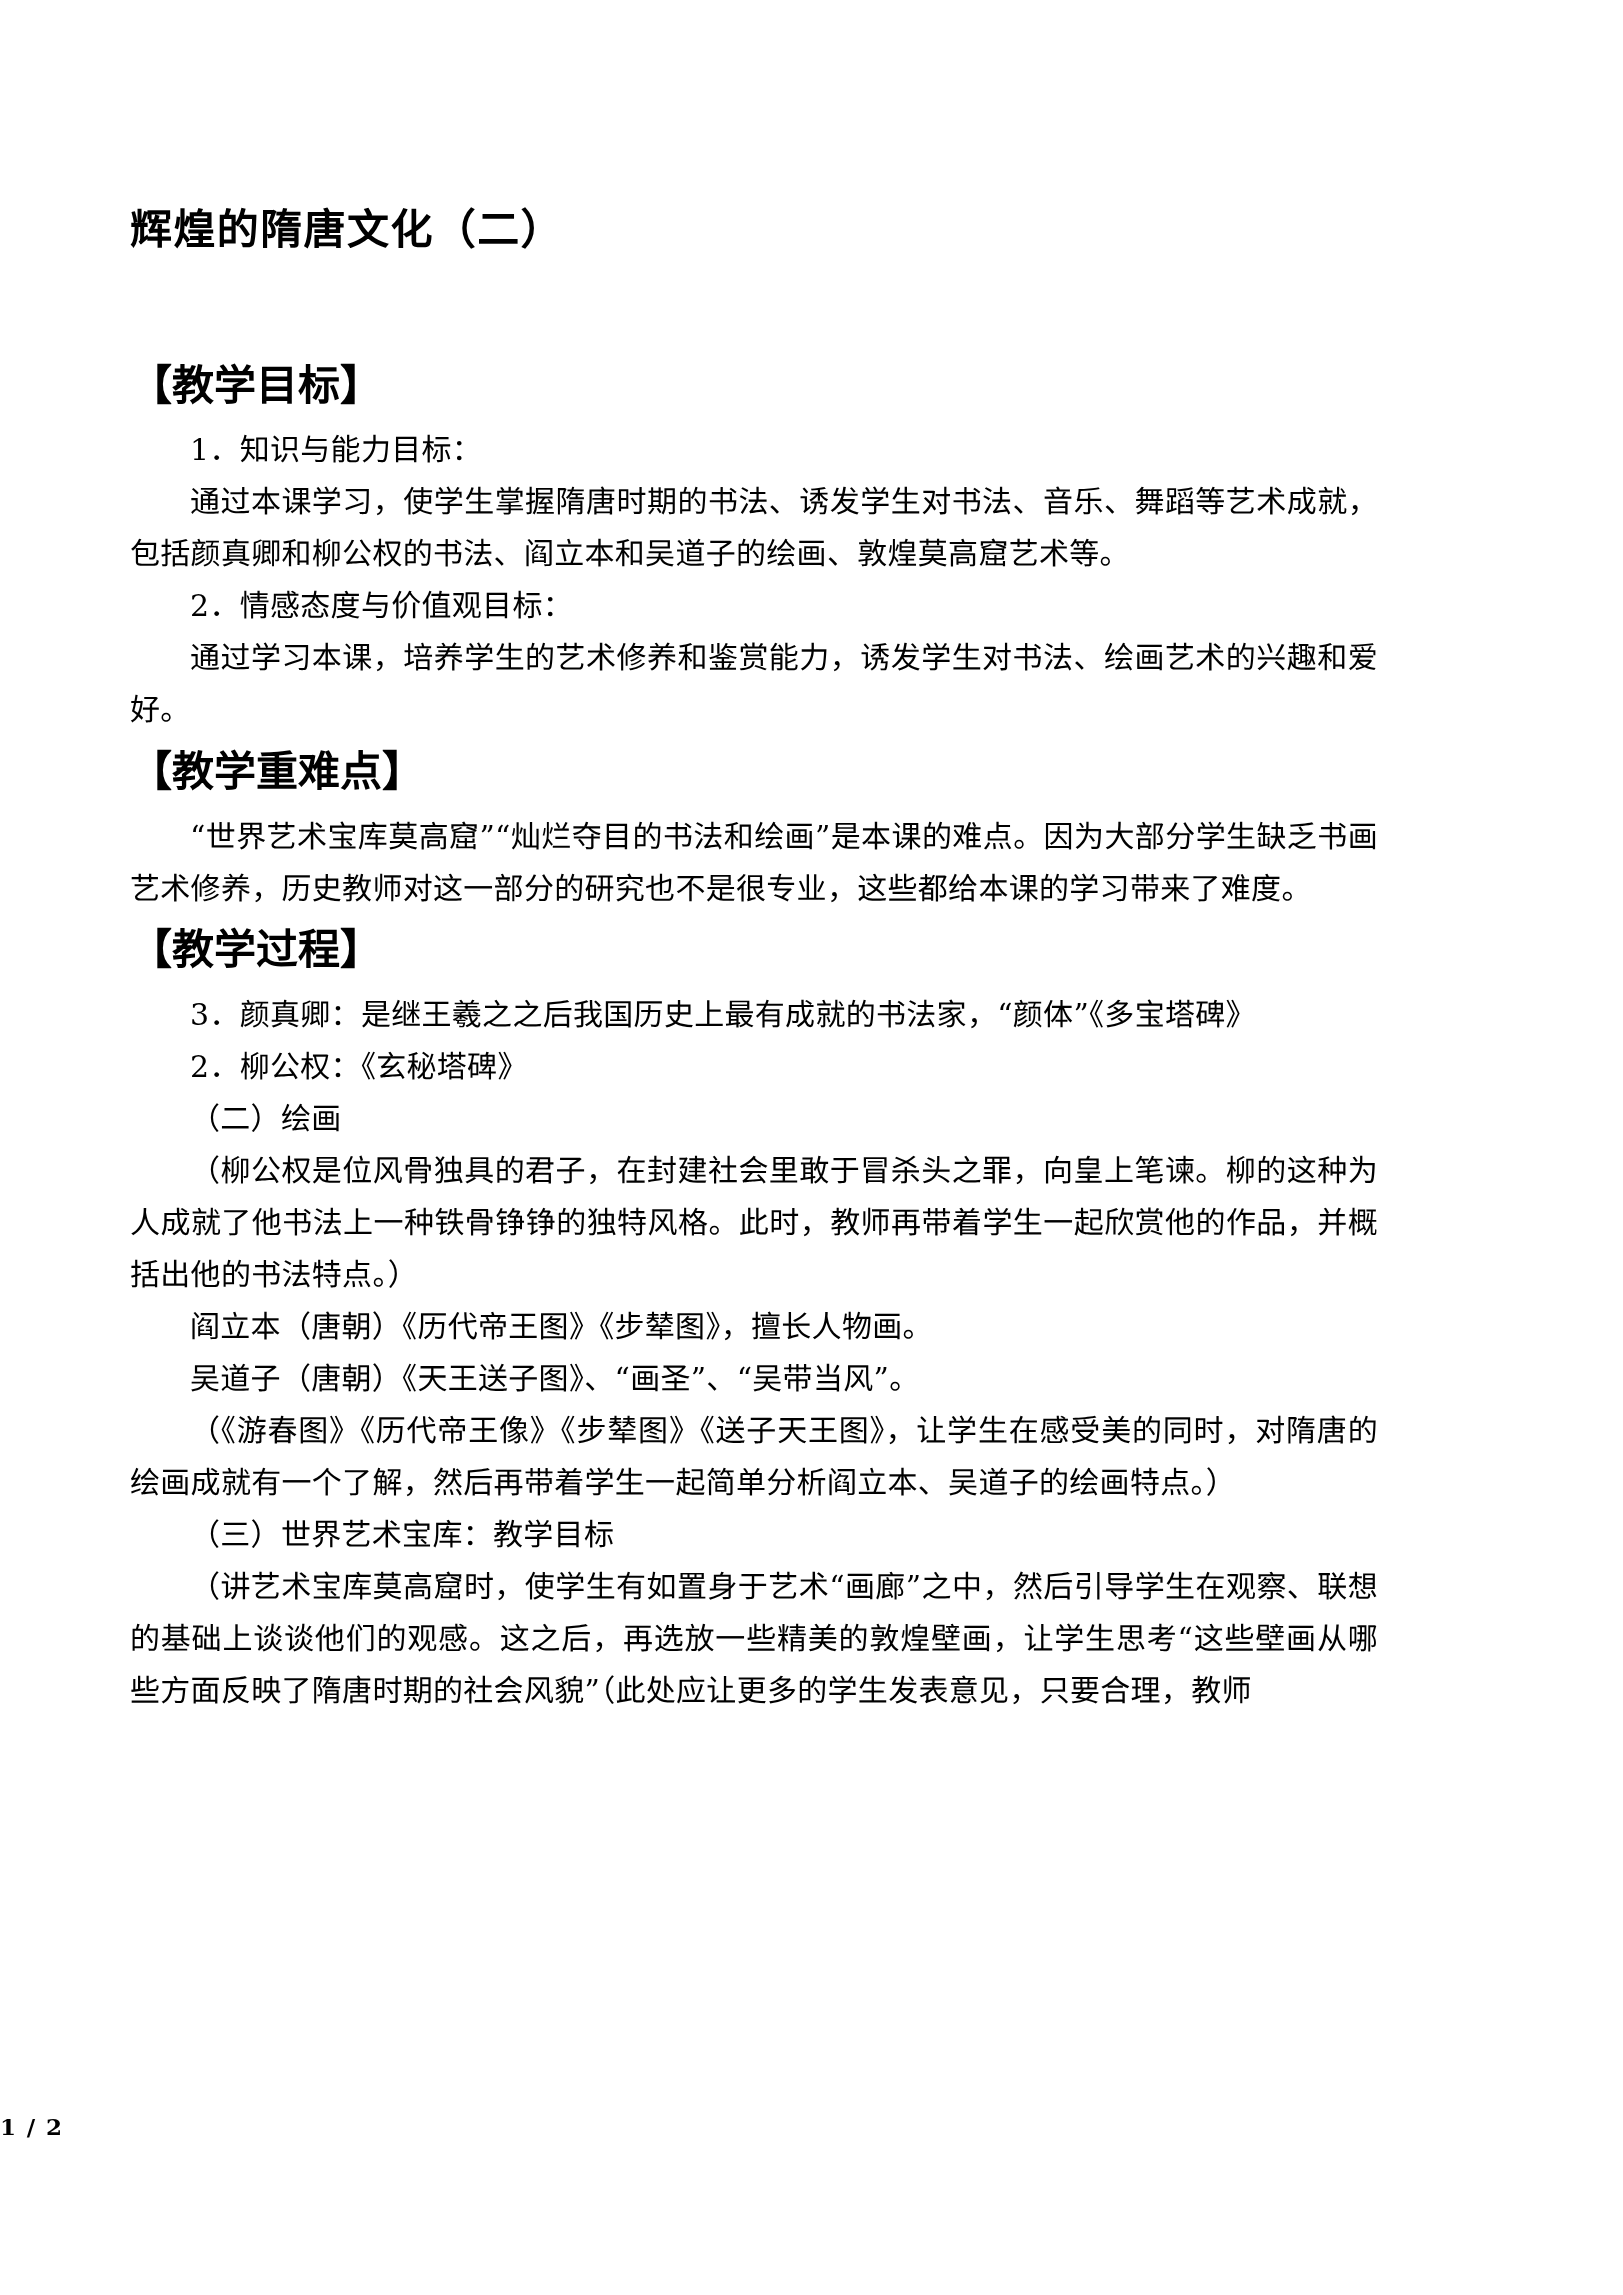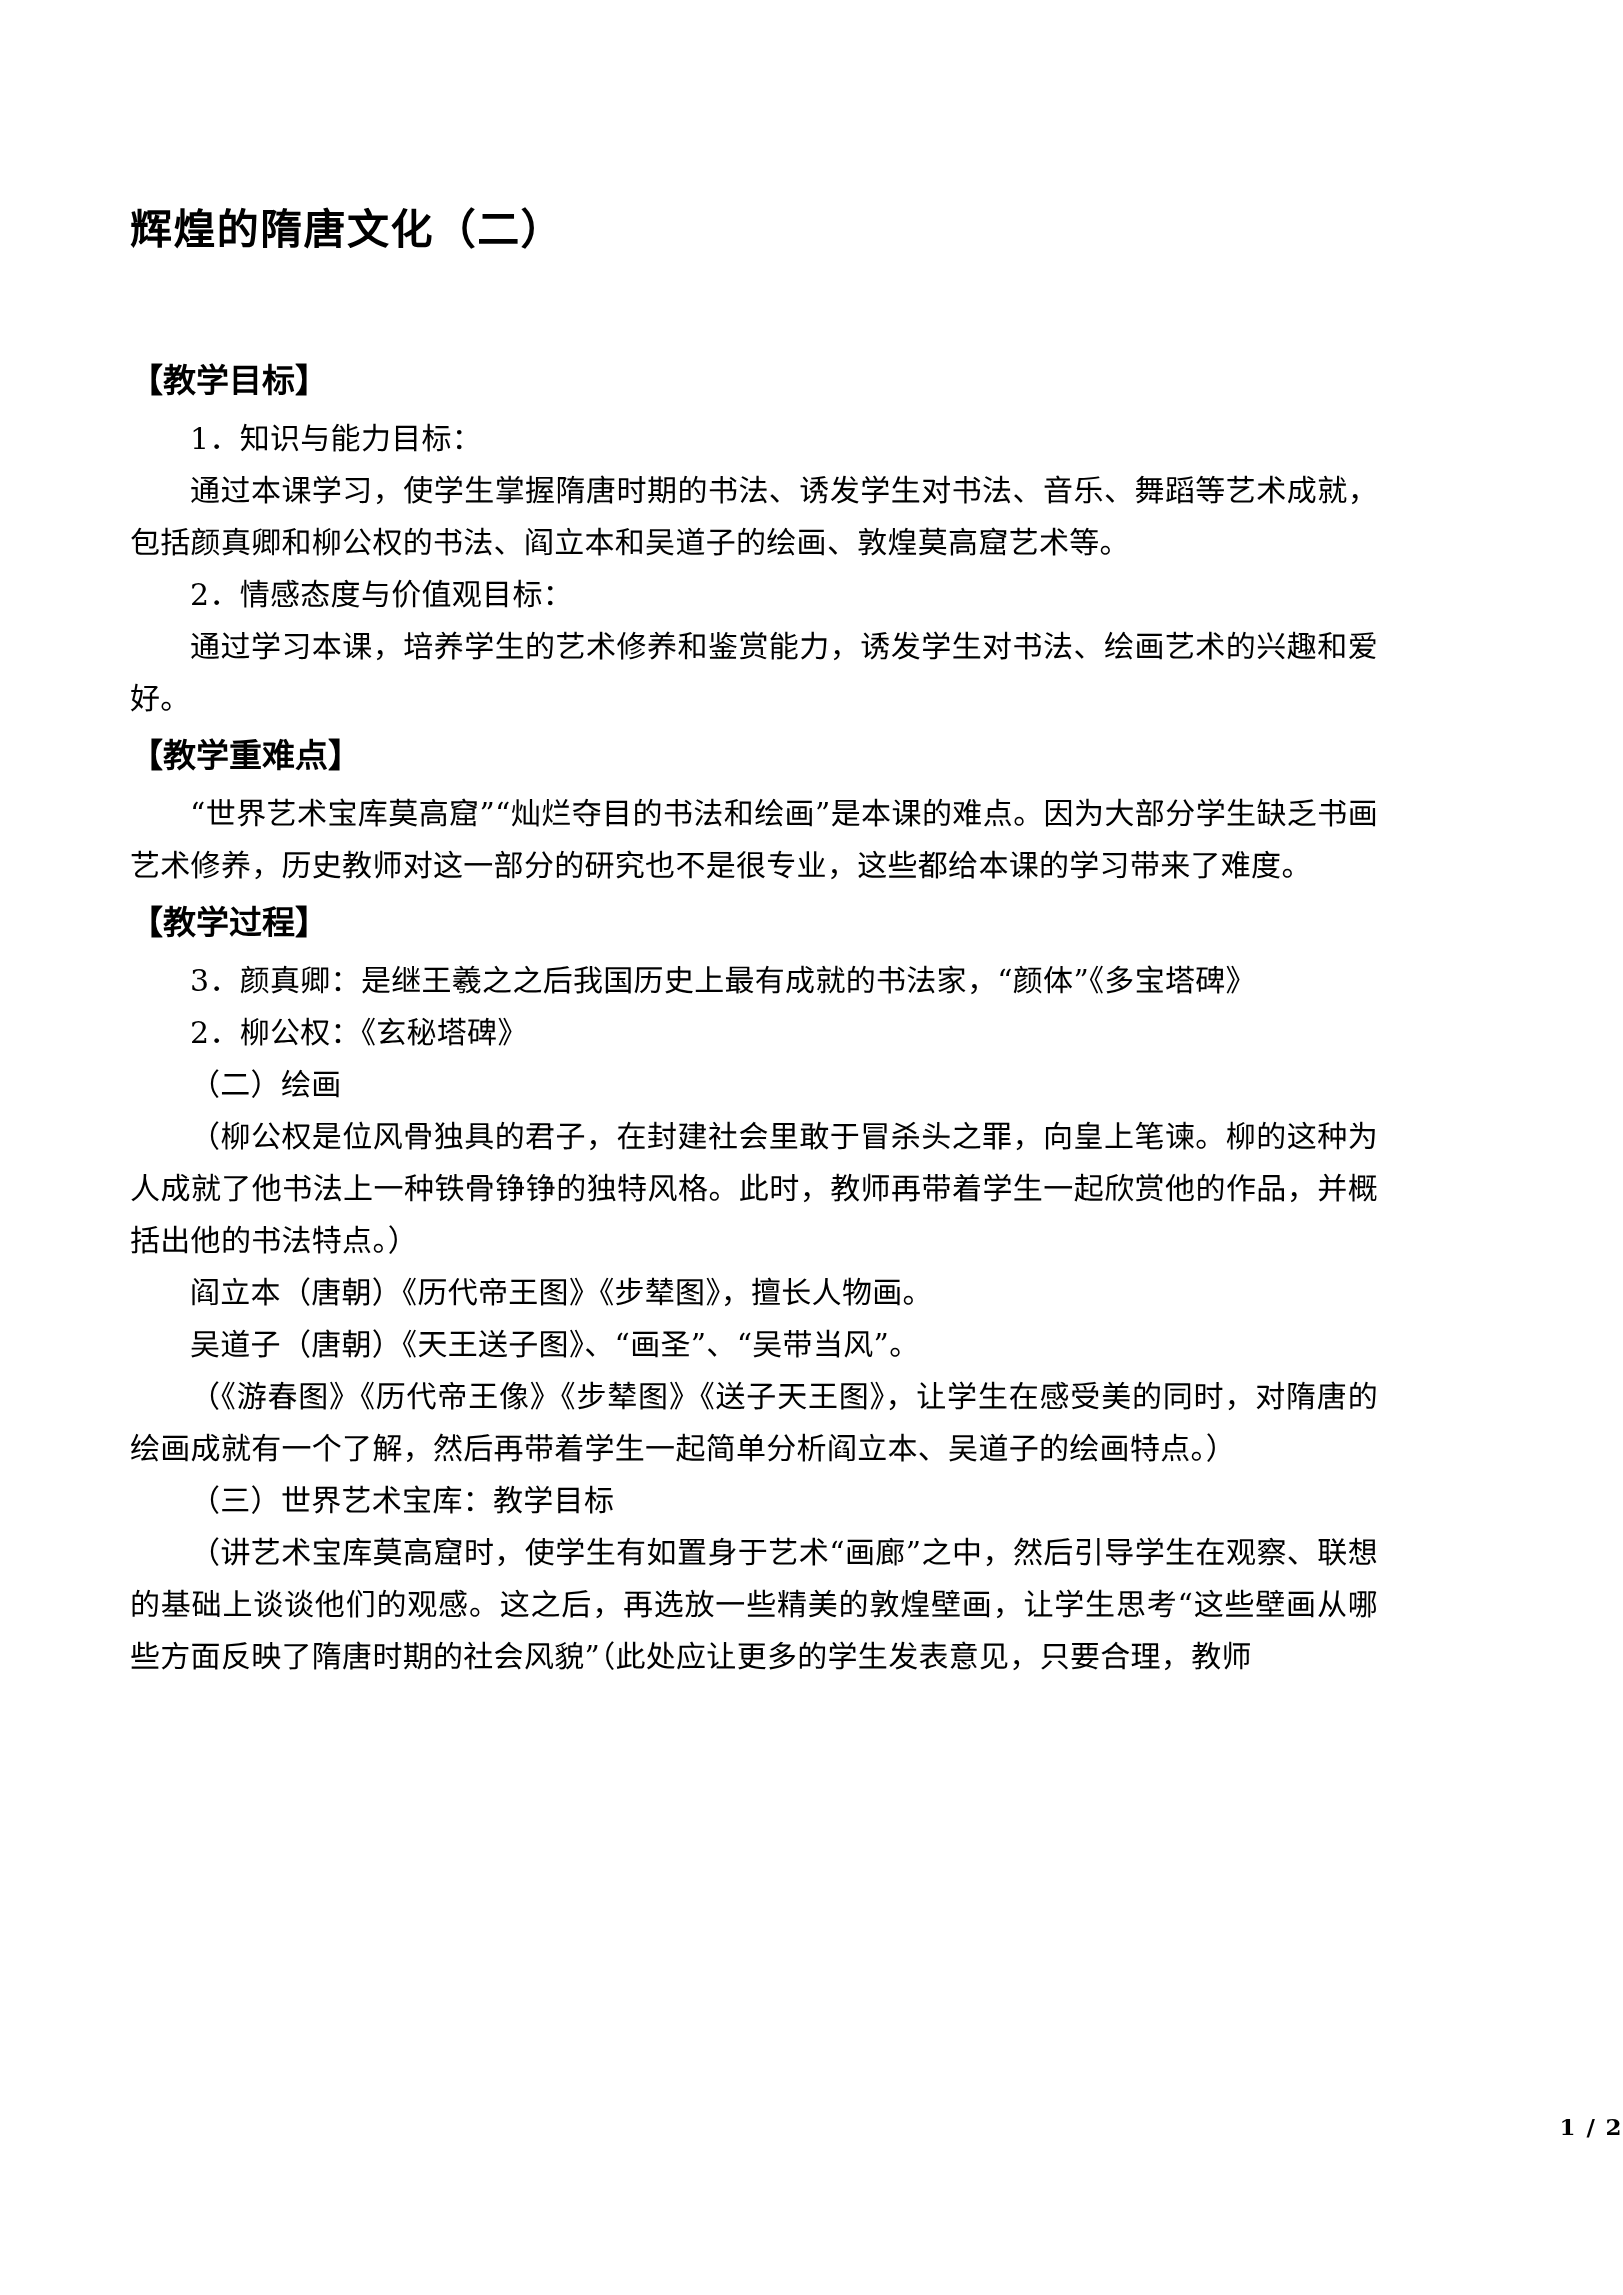--- a/index.html
+++ b/index.html
@@ -33,21 +33,21 @@
     color: #000000;
     text-align: left;
     margin-top: 205px;
     letter-spacing: 1.4px;
   }
 
   
   .section-heading {
     font-family: "DejaVu Sans", "Liberation Sans", sans-serif;
     font-weight: bold;
-    font-size: 33px;
+    font-size: 42px;
     line-height: 1.25;
     color: #000000;
     margin: 0;
     padding: 0;
     letter-spacing: 0px;
   }
 
   
   .para {
     font-family: "DejaVu Serif", "Liberation Serif", serif;
@@ -67,21 +67,21 @@
   .gap-title-to-first { height: 76px; }
   .gap-head-to-body   { height: 12.3px; }
   .gap-body-to-head   { height: 9.5px; }
 
   
   .footer {
     position: absolute;
     left: 0;
     right: 0;
     top: 2113px;
-    text-align: right;
+    text-align: left;
     font-family: "DejaVu Serif", "Liberation Serif", serif;
     font-weight: bold;
     font-size: 23px;
     color: #000000;
     letter-spacing: 1.4px;
   }
 </style>
 </head>
 <body>
 

